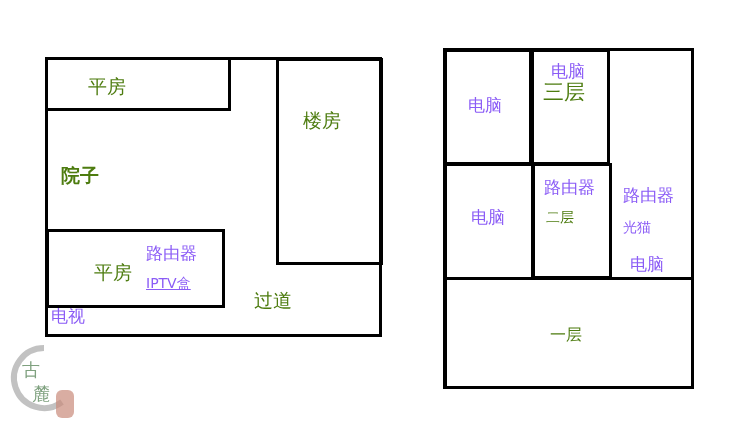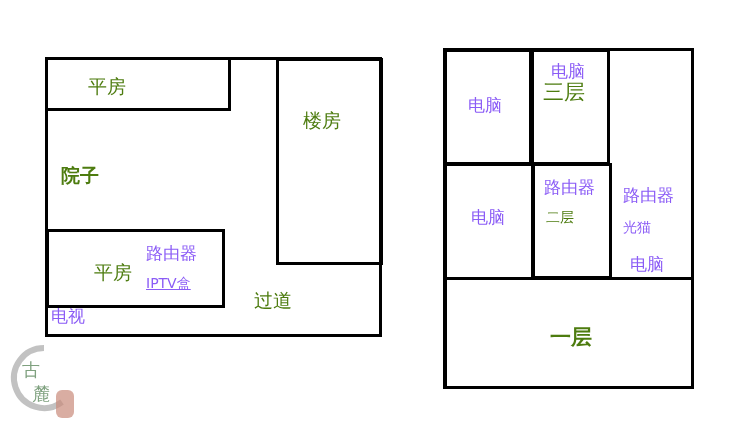--- a/index.html
+++ b/index.html
@@ -42,20 +42,20 @@
 <div class="box" style="left:444px;top:163px;width:90px;height:117px;"></div>
 <div class="box" style="left:532px;top:163px;width:80px;height:116px;"></div>
 <div class="lbl blue" style="left:471px;top:209px;font-size:17px;">电脑</div>
 <div class="lbl blue" style="left:544px;top:179px;font-size:17px;">路由器</div>
 <div class="lbl red" style="left:546px;top:210px;font-size:14px;">二层</div>
 <div class="lbl blue" style="left:623px;top:187px;font-size:17px;">路由器</div>
 <div class="lbl blue" style="left:623px;top:220px;font-size:14px;">光猫</div>
 <div class="lbl blue" style="left:630px;top:256px;font-size:17px;">电脑</div>
 
 <div class="box" style="left:444px;top:277px;width:250px;height:112px;"></div>
-<div class="lbl red" style="left:550px;top:327px;font-size:21px;font-weight:bold;">一层</div>
+<div class="lbl red" style="left:550px;top:327px;font-size:16px;">一层</div>
 
 <svg class="logo" viewBox="0 0 80 80">
   <path d="M40 8 A30 30 0 1 0 58 62" fill="none" stroke="#9a9a9a" stroke-width="6" opacity="0.6"></path>
   <rect x="52" y="50" width="18" height="28" rx="6" fill="#c98a7a" opacity="0.7"></rect>
   <text x="18" y="36" font-size="18" fill="#4a7a4a" opacity="0.7" font-family="DejaVu Sans, sans-serif">古</text>
   <text x="28" y="60" font-size="18" fill="#4a7a4a" opacity="0.7" font-family="DejaVu Sans, sans-serif">麓</text>
 </svg>
 
 </body></html>

